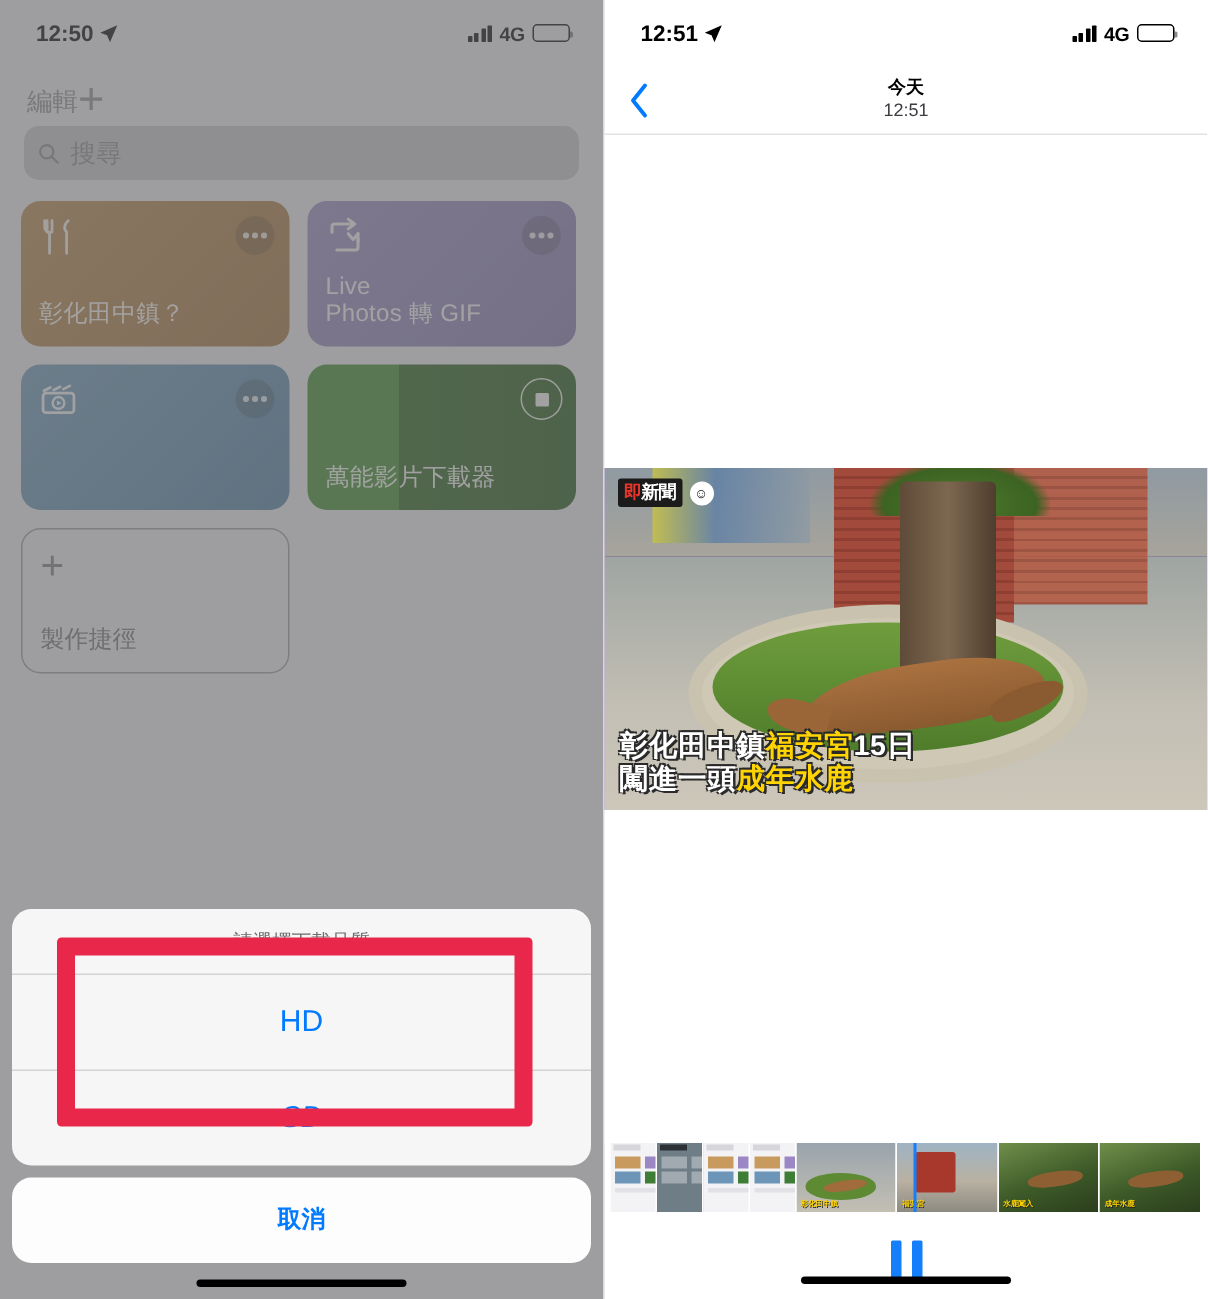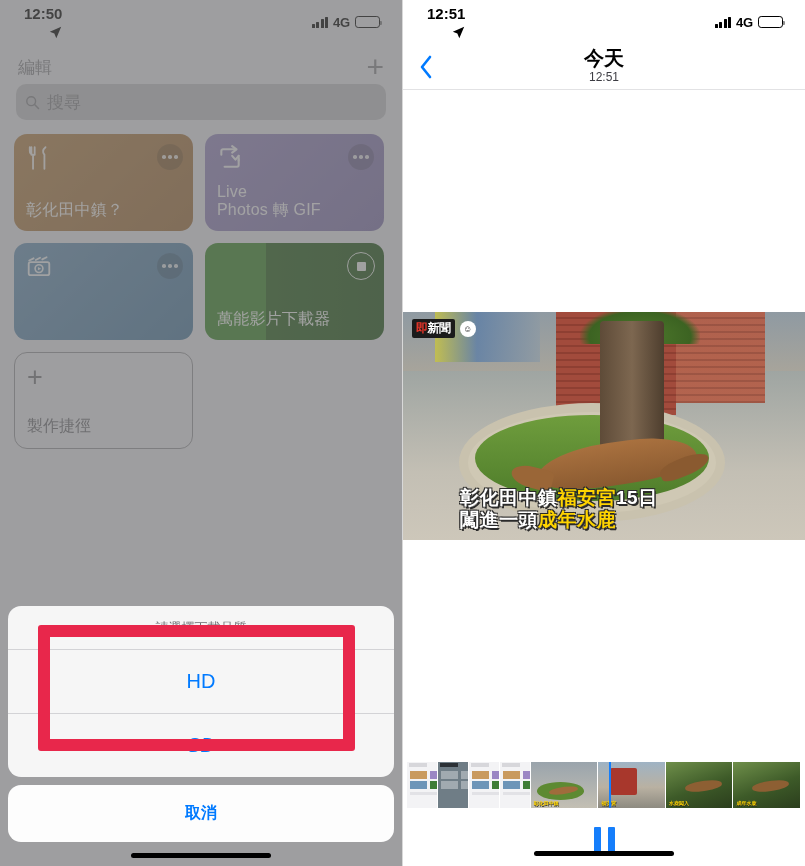--- a/index.html
+++ b/index.html
@@ -19,35 +19,35 @@
   }
   .dimlayer {
     position:absolute; inset:0; background:rgba(108,108,108,0.62);
     z-index:40; pointer-events:none;
   }
   .statusbar {
     position:relative; height:44px; display:flex; align-items:center;
     justify-content:space-between; padding:0 22px 0 24px;
     font-size:15px; font-weight:bold; color:#000; z-index:5;
   }
-  .sb-left { display:flex; align-items:flex-end; gap:4px;flex-direction:column; }
+  .sb-left { display:flex; align-items:center; gap:4px; }
   .loc-arrow { display:inline-block; width:13px; height:13px; }
   .sb-right { display:flex; align-items:center; gap:5px; }
   .bars { display:flex; align-items:flex-end; gap:1.5px; height:11px; }
   .bars i { display:block; width:3px; background:#000; border-radius:0.5px; }
   .bars i:nth-child(1){height:4px;} .bars i:nth-child(2){height:6px;}
   .bars i:nth-child(3){height:8.5px;} .bars i:nth-child(4){height:11px;}
   .net { font-size:13px; font-weight:600; letter-spacing:-0.2px; }
   .batt { position:relative; width:25px; height:12px; border:1.3px solid #000;
           border-radius:3.2px; padding:1.4px; }
   .batt .fill { height:100%; background:#000; border-radius:1.6px; }
   .batt:after { content:""; position:absolute; right:-3.3px; top:3.6px;
                 width:2px; height:4.5px; background:#000; border-radius:0 1px 1px 0; opacity:.45; }
 
-  .navrow { display:flex; justify-content:space-between; align-items:center;
+  .navrow { display:flex; justify-content:flex-start; align-items:center;
             padding:8px 18px 2px 18px; }
   .edit-btn { font-size:17px; color:#8e8e93; }
   .plus-btn { font-size:30px; color:#8e8e93; line-height:1; font-weight:300; }
   .bigtitle { font-size:34px; font-weight:bold; color:#000; padding:2px 18px 10px 18px;
               letter-spacing:1px; }
   .searchbar {
     margin:0 16px; height:36px; background:#c8c8cd; border-radius:10px;
     display:flex; align-items:center; gap:7px; padding:0 9px;
   }
   .searchbar .ph { font-size:17px; color:#8b8b90; }
@@ -107,21 +107,21 @@
               width:140px; height:5px; background:#000; border-radius:3px; z-index:55; }
 
   
   .phone-right { position:relative; width:403px; height:866px; background:#fff;
                  border-left:1px solid #d8d8d8; overflow:hidden; }
   .r-nav { display:flex; align-items:center; height:46px; padding:0 16px;
            position:relative; border-bottom:0.6px solid #e2e2e4; }
   .r-back { color:#007aff; font-size:30px; font-weight:300; line-height:1;
             width:30px; display:flex; align-items:center; }
   .r-title { position:absolute; left:0; right:0; text-align:center; }
-  .r-title .d { font-size:20px; font-weight:600; color:#000; line-height:1.15; }
+  .r-title .d { font-size:12px; font-weight:600; color:#000; line-height:1.15; }
   .r-title .t { font-size:12px; color:#3c3c43; line-height:1.3; }
 
   .video-area { position:relative; width:100%; height:672px; background:#fff; }
   .video-frame {
     position:absolute; left:0; top:222px; width:100%; height:228px;
     overflow:hidden; background:#4c1d95;
   }
   .vf-bg { position:absolute; inset:0; }
   .vf-sky { position:absolute; left:0; top:0; width:100%; height:26%;
             background:linear-gradient(180deg,#8f9aa2 0%,#a7a49b 100%); }
@@ -156,21 +156,21 @@
   .vf-people { position:absolute; left:8%; top:0; width:26%; height:22%;
                background:linear-gradient(90deg,#c9c43f 0%,#5d7ea6 40%,#8e9aa3 100%); opacity:.8; }
 
   .vf-logo { position:absolute; left:9px; top:7px; display:flex; align-items:center; gap:5px; }
   .vf-logo .lg { background:#1b1b1b; color:#fff; font-size:12px; font-weight:bold;
                  padding:1px 4px; border-radius:2px; letter-spacing:-0.5px; }
   .vf-logo .lg em { color:#e8362a; font-style:normal; }
   .vf-logo .sm { width:16px; height:16px; border-radius:50%; background:#fff;
                  display:flex; align-items:center; justify-content:center;
                  font-size:9px; color:#222; }
-  .vf-caption { position:absolute; left:10px; bottom:10px; line-height:1.12;margin-left:47px; }
+  .vf-caption { position:absolute; left:10px; bottom:10px; line-height:1.12; }
   .vf-caption div { font-size:19px; font-weight:bold; color:#fff;
                     text-shadow:1.6px 1.6px 0 #2a2a2a, -1px -1px 0 #2a2a2a,
                                 1px -1px 0 #2a2a2a, -1px 1px 0 #2a2a2a; letter-spacing:.5px; }
   .vf-caption .hl { color:#ffd400; }
 
   .filmstrip { position:relative; height:46px; margin:0 4px; display:flex; overflow:hidden; }
   .fs-shot { width:46px; height:46px; background:#f3f3f5; border-right:1px solid #fff;
              position:relative; overflow:hidden; }
   .fs-shot .hd { position:absolute; left:2px; top:1px; width:60%; height:4px; background:#d7d7db; }
   .fs-shot .rowa { position:absolute; left:3px; top:9px; width:17px; height:8px; background:#c99a5e; }

